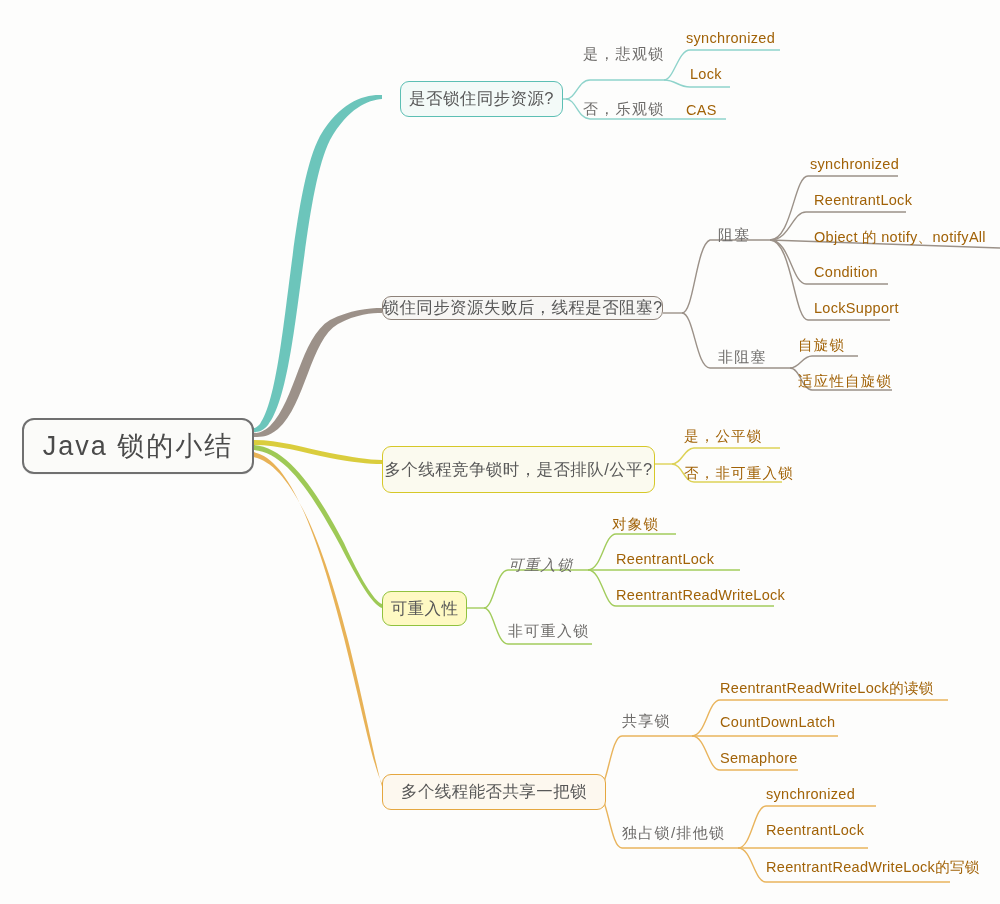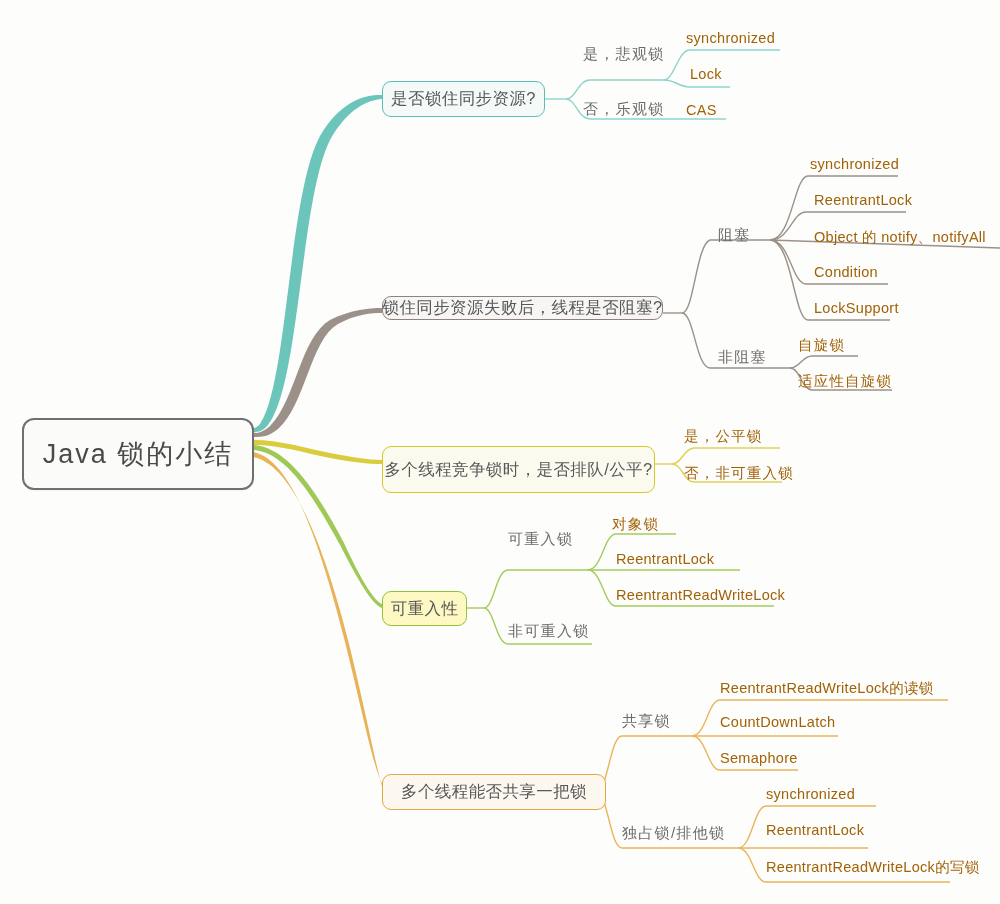--- a/index.html
+++ b/index.html
@@ -194,23 +194,23 @@
     <path d="M 596 792 C 608 792 610 736 622 736 L 692 736" stroke="#e9b45c" stroke-width="1.4" fill="none"></path>
     <path d="M 596 792 C 608 792 610 848 622 848 L 738 848" stroke="#e9b45c" stroke-width="1.4" fill="none"></path>
     <path d="M 692 736 C 706 736 708 700 720 700 L 948 700" stroke="#e9b45c" stroke-width="1.4" fill="none"></path>
     <path d="M 692 736 L 838 736" stroke="#e9b45c" stroke-width="1.4" fill="none"></path>
     <path d="M 692 736 C 706 736 708 770 720 770 L 798 770" stroke="#e9b45c" stroke-width="1.4" fill="none"></path>
     <path d="M 738 848 C 752 848 754 806 766 806 L 876 806" stroke="#e9b45c" stroke-width="1.4" fill="none"></path>
     <path d="M 738 848 L 868 848" stroke="#e9b45c" stroke-width="1.4" fill="none"></path>
     <path d="M 738 848 C 752 848 754 882 766 882 L 950 882" stroke="#e9b45c" stroke-width="1.4" fill="none"></path>
   </svg>
 
-  <div class="node root" style="left:22px; top:418px; width:232px; height:72px;">Java 锁的小结</div>
-
-  <div class="node branch-node c-teal" style="left:382px; top:81px; width:163px; height:36px;">是否锁住同步资源?</div>
+  <div class="node root" style="left:22px; top:418px; width:232px; height:56px;">Java 锁的小结</div>
+
+  <div class="node branch-node c-teal" style="left:400px; top:81px; width:163px; height:36px;">是否锁住同步资源?</div>
 
   <div class="sub" style="left:583px; top:45px;">是，悲观锁</div>
   <div class="sub" style="left:583px; top:100px;">否，乐观锁</div>
 
   <div class="leaf" style="left:686px; top:30px;">synchronized</div>
   <div class="leaf" style="left:690px; top:66px;">Lock</div>
   <div class="leaf" style="left:686px; top:102px;">CAS</div>
 
   <div class="node branch-node c-brown" style="left:382px; top:296px; width:281px; height:24px;">锁住同步资源失败后，线程是否阻塞?</div>
 
@@ -226,21 +226,21 @@
   <div class="leaf zh" style="left:798px; top:336px;">自旋锁</div>
   <div class="leaf zh" style="left:798px; top:372px;">适应性自旋锁</div>
 
   <div class="node branch-node c-yellow" style="left:382px; top:446px; width:273px; height:47px;">多个线程竞争锁时，是否排队/公平?</div>
 
   <div class="leaf zh" style="left:684px; top:427px;">是，公平锁</div>
   <div class="leaf zh" style="left:684px; top:464px;">否，非可重入锁</div>
 
   <div class="node branch-node c-green" style="left:382px; top:591px; width:85px; height:35px;">可重入性</div>
 
-  <div class="sub" style="left:508px; top:530px;">可重入锁</div>
+  <div class="sub" style="left:508px; top:556px;font-style:italic;">可重入锁</div>
   <div class="sub" style="left:508px; top:622px;">非可重入锁</div>
 
   <div class="leaf zh" style="left:612px; top:515px;">对象锁</div>
   <div class="leaf" style="left:616px; top:551px;">ReentrantLock</div>
   <div class="leaf" style="left:616px; top:587px;">ReentrantReadWriteLock</div>
 
   <div class="node branch-node c-orange" style="left:382px; top:774px; width:224px; height:36px;">多个线程能否共享一把锁</div>
 
   <div class="sub" style="left:622px; top:712px;">共享锁</div>
   <div class="sub" style="left:622px; top:824px;">独占锁/排他锁</div>

